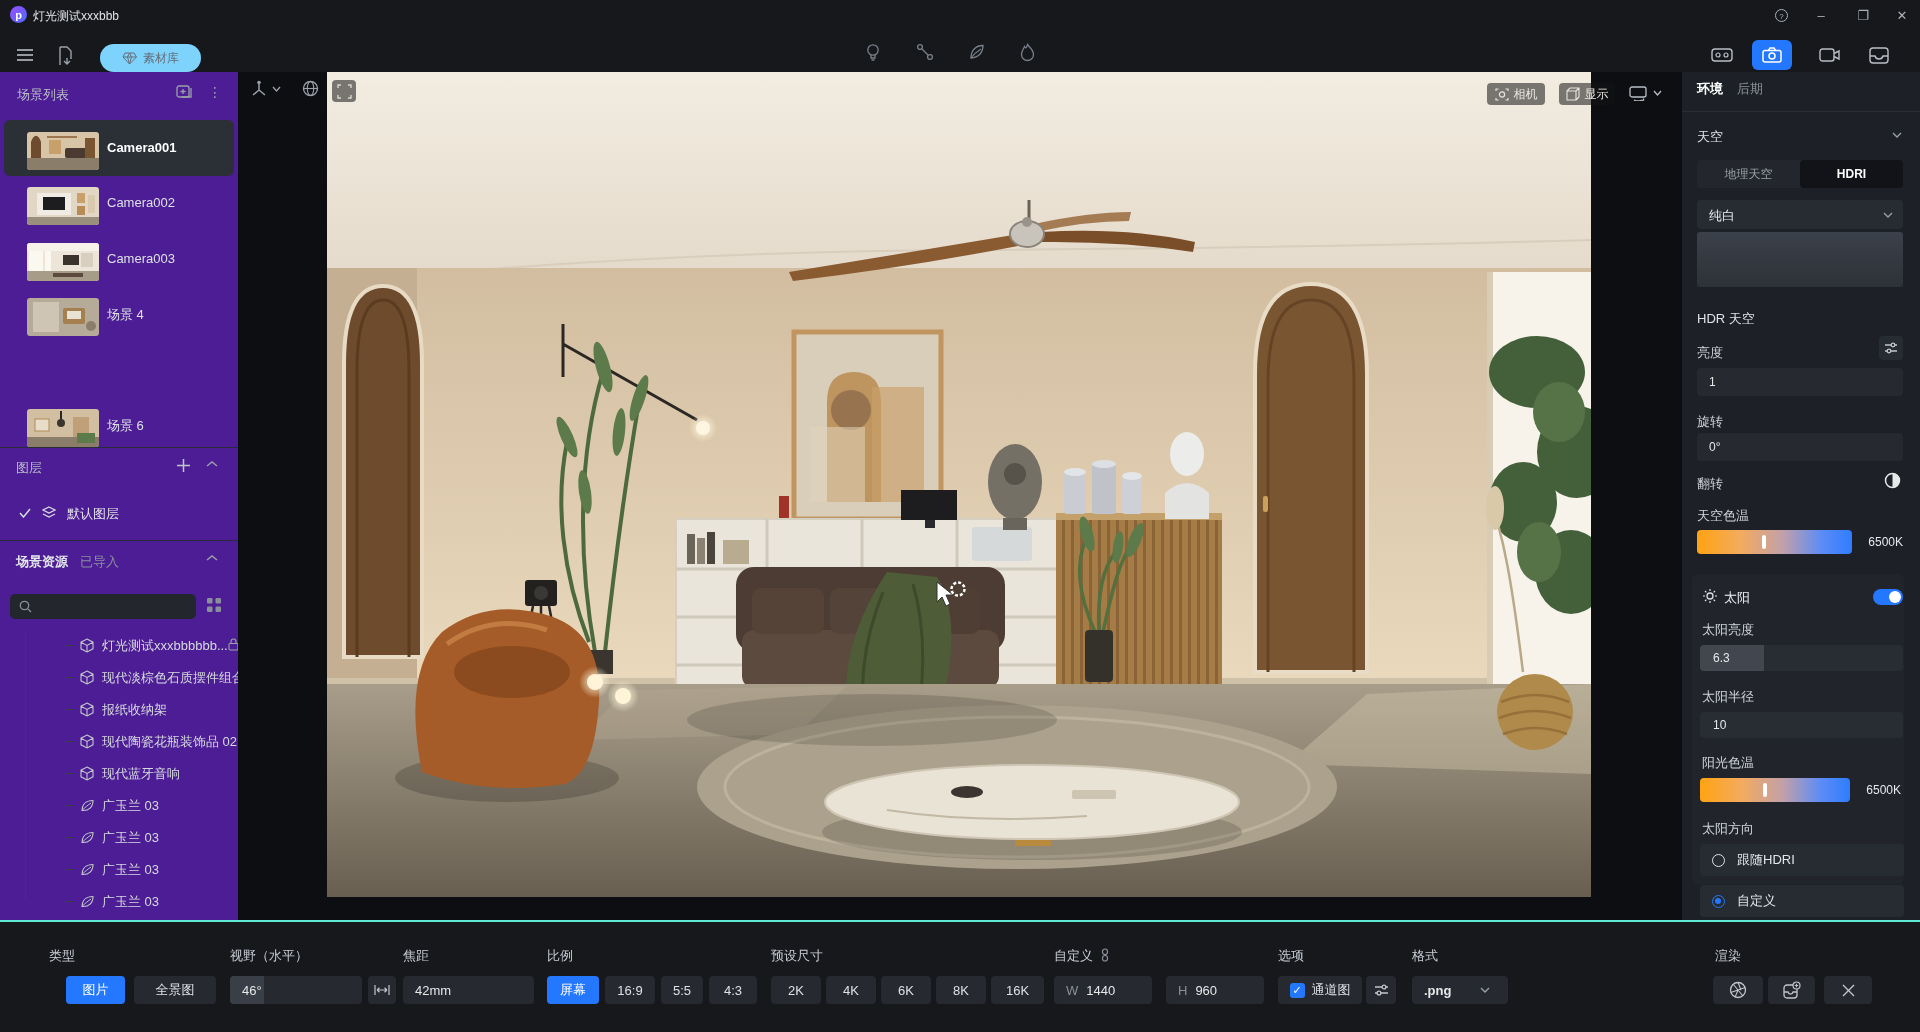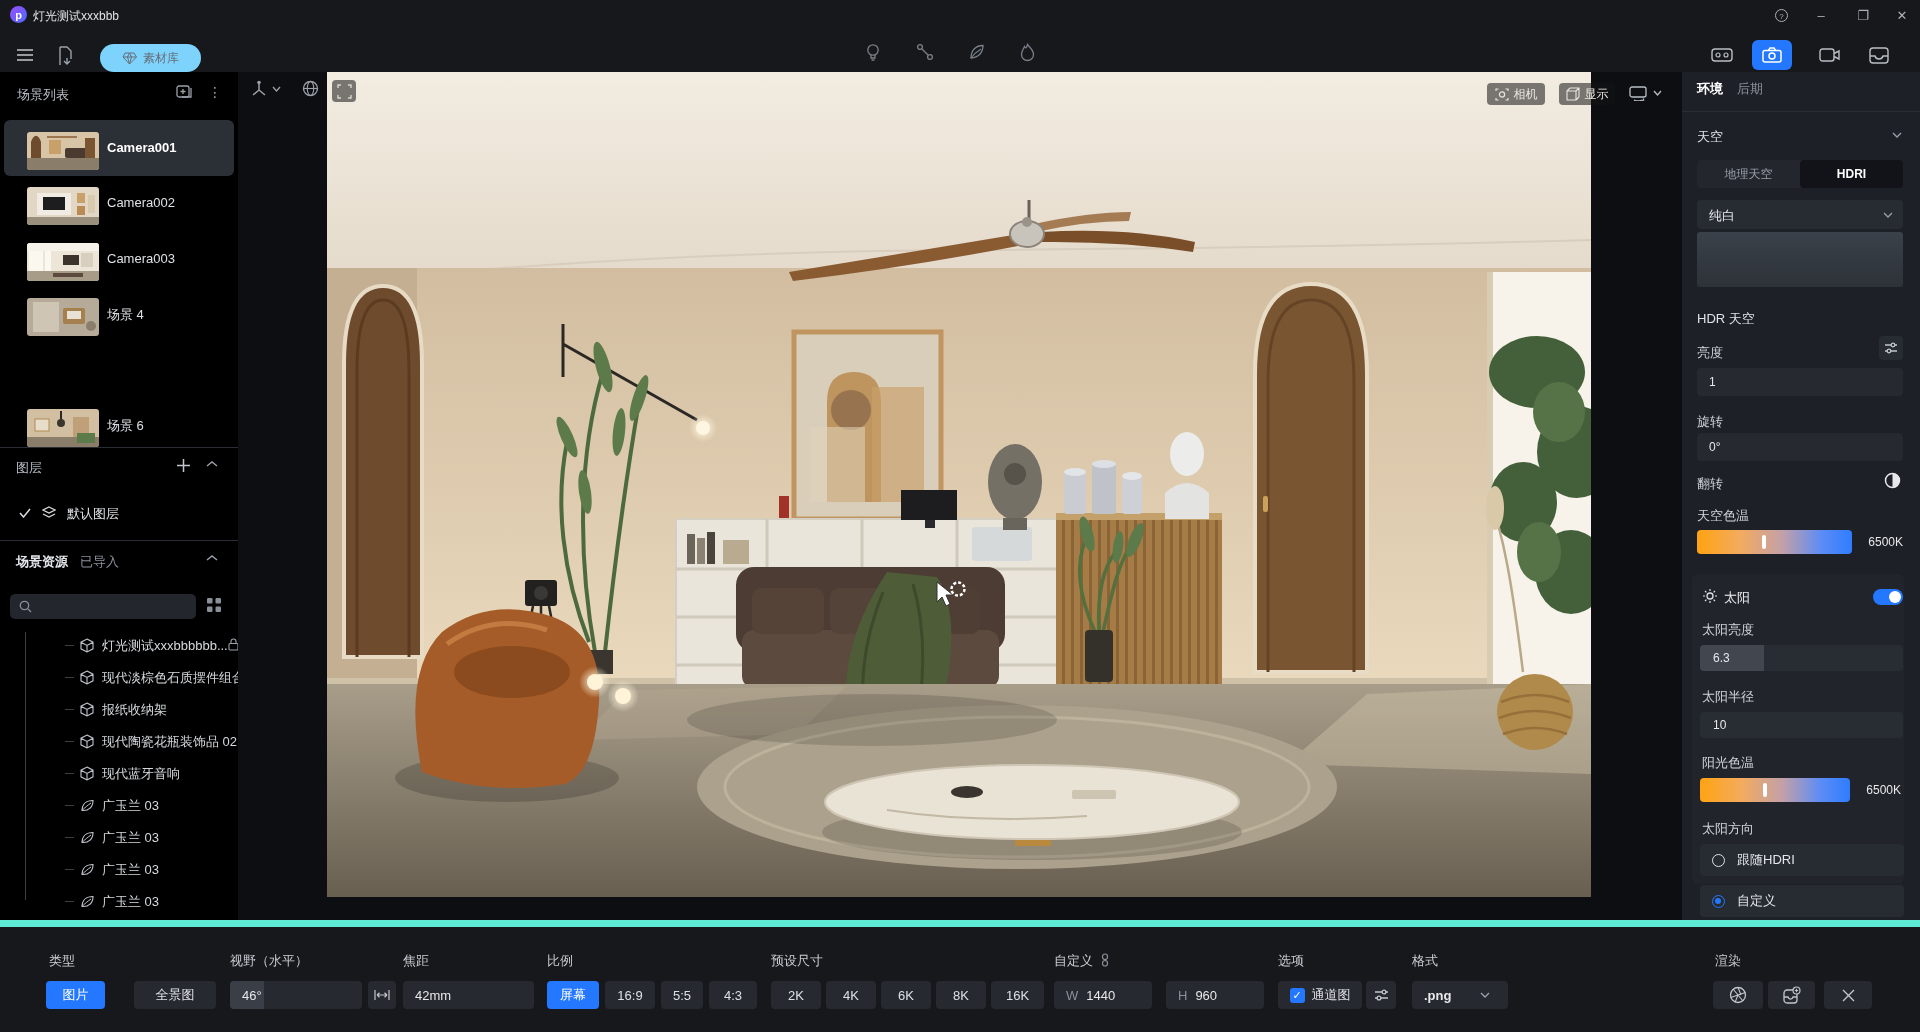--- a/index.html
+++ b/index.html
@@ -17,21 +17,21 @@
   .winbtn{position:absolute;top:4px;width:26px;height:22px;display:flex;align-items:center;justify-content:center;
           color:#aab0b8;font-size:13px;border-radius:4px;}
   
   .topbar{position:absolute;left:0;top:30px;width:1920px;height:42px;background:#16181c;}
   .iconbtn{display:flex;align-items:center;justify-content:center;color:#9ba1aa;}
   .pill{position:absolute;left:100px;top:14px;width:101px;height:28px;border-radius:14px;background:#7dd3fc;
         display:flex;align-items:center;justify-content:center;gap:6px;color:#676d78;font-size:12px;}
   .modebtn{position:absolute;top:10px;width:34px;height:30px;border-radius:6px;display:flex;align-items:center;justify-content:center;color:#b9bec6;}
   .modebtn.active{background:#2478ff;color:#fff;}
   
-  .sidebar{position:absolute;left:0;top:72px;width:238px;height:848px;background:#000000;}
+  .sidebar{position:absolute;left:0;top:72px;width:238px;height:848px;background:#4c1d95;}
   .sechead{color:#b9bec6;font-size:13px;}
   .scenerow{position:absolute;left:4px;width:230px;height:56px;border-radius:6px;}
   .scenerow.active{background:#2b2f36;}
   .thumb{position:absolute;left:23px;top:12px;width:72px;height:38px;border-radius:3px;overflow:hidden;}
   .scenelabel{position:absolute;left:103px;top:20px;font-size:13px;color:#dde0e5;}
   .divider{position:absolute;left:0;width:238px;height:1px;background:#2a2d33;}
   .treerow{position:absolute;left:0;width:238px;height:30px;margin-left:40px;}
   .treelabel{position:absolute;left:62px;top:7px;font-size:13px;color:#d6dade;white-space:nowrap;}
   .tick{position:absolute;left:25px;top:15px;width:9px;height:1px;background:#3a3e45;}
   
@@ -52,21 +52,21 @@
   .handle{position:absolute;top:5px;width:4px;height:14px;border-radius:2px;background:#fff;}
   .suncard{position:absolute;left:10px;top:502px;width:212px;height:310px;border-radius:6px;background:#21252b;}
   .toggle{position:absolute;width:30px;height:16px;border-radius:8px;background:#2478ff;}
   .toggle::after{content:"";position:absolute;right:2px;top:2px;width:12px;height:12px;border-radius:50%;background:#fff;}
   .radiorow{position:absolute;left:18px;width:204px;height:32px;border-radius:4px;background:#272b32;
             display:flex;align-items:center;gap:12px;padding-left:12px;box-sizing:border-box;font-size:13px;color:#e2e5e9;}
   .radio{width:13px;height:13px;border-radius:50%;border:1.5px solid #dfe2e6;box-sizing:border-box;}
   .radio.on{border-color:#2478ff;position:relative;}
   .radio.on::after{content:"";position:absolute;left:2px;top:2px;width:6px;height:6px;border-radius:50%;background:#2478ff;}
   
-  .bottombar{position:absolute;left:0;top:920px;width:1920px;height:112px;background:#16181c;border-top:7px solid #5eead4;box-sizing:border-box;}
+  .bottombar{position:absolute;left:0;top:920px;width:1920px;height:112px;background:#16181c;border-top:2px solid #5eead4;box-sizing:border-box;}
   .bb-label{position:absolute;top:25px;font-size:13px;color:#c9ced5;}
   .bb-btn{position:absolute;top:54px;height:28px;border-radius:4px;background:#26292f;color:#dde0e5;
           display:flex;align-items:center;justify-content:center;font-size:13px;}
   .bb-btn.blue{background:#2478ff;color:#fff;}
   .bb-input{position:absolute;top:54px;height:28px;border-radius:4px;background:#26292f;color:#e6e8ea;
             display:flex;align-items:center;font-size:13px;padding-left:12px;box-sizing:border-box;overflow:hidden;}
   .chk{width:15px;height:15px;border-radius:3px;background:#2478ff;color:#fff;font-size:11px;display:flex;align-items:center;justify-content:center;}
   svg{display:block;}
 </style>
 </head>
@@ -682,21 +682,21 @@
     </div>
     <div class="radiorow" style="top:813px">
       <div class="radio on"></div>
       <span>自定义</span>
     </div>
   </div>
 
   <div class="bottombar">
 
     <div class="bb-label" style="left:49px">类型</div>
-    <div class="bb-btn blue" style="left:46px;width:59px">图片</div>
+    <div class="bb-btn blue" style="left:66px;width:59px">图片</div>
     <div class="bb-btn" style="left:134px;width:82px">全景图</div>
 
     <div class="bb-label" style="left:230px">视野（水平）</div>
     <div class="bb-input" style="left:230px;width:132px">
       <div class="abs" style="left:0;top:0;width:34px;height:28px;background:#3a3e46"></div>
       <span class="abs" style="left:12px">46°</span>
     </div>
     <div class="bb-btn" style="left:368px;width:28px">
       <svg width="16" height="10" viewBox="0 0 16 10">
           <path d="M1 0v10M15 0v10M3 5h10M3 5l2.5-2.2M3 5l2.5 2.2M13 5l-2.5-2.2M13 5l-2.5 2.2" stroke="#c2c6cc" stroke-width="1.2" fill="none"></path>

